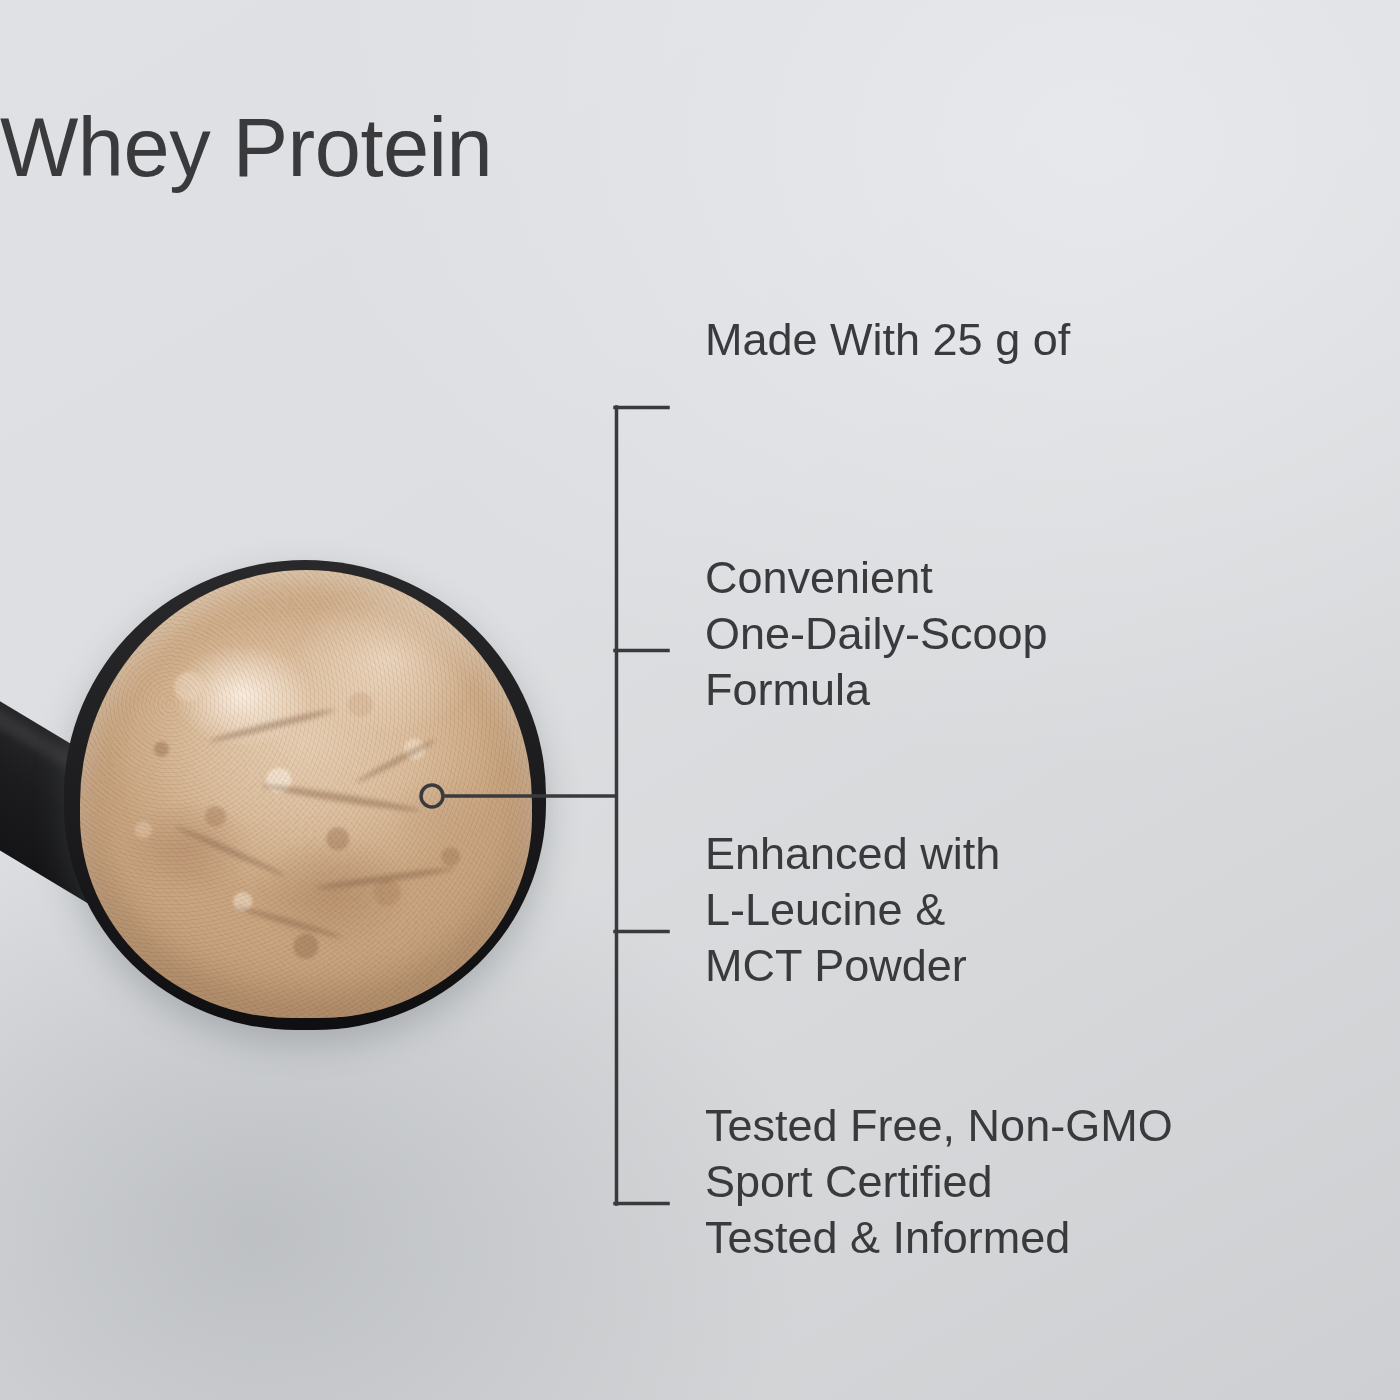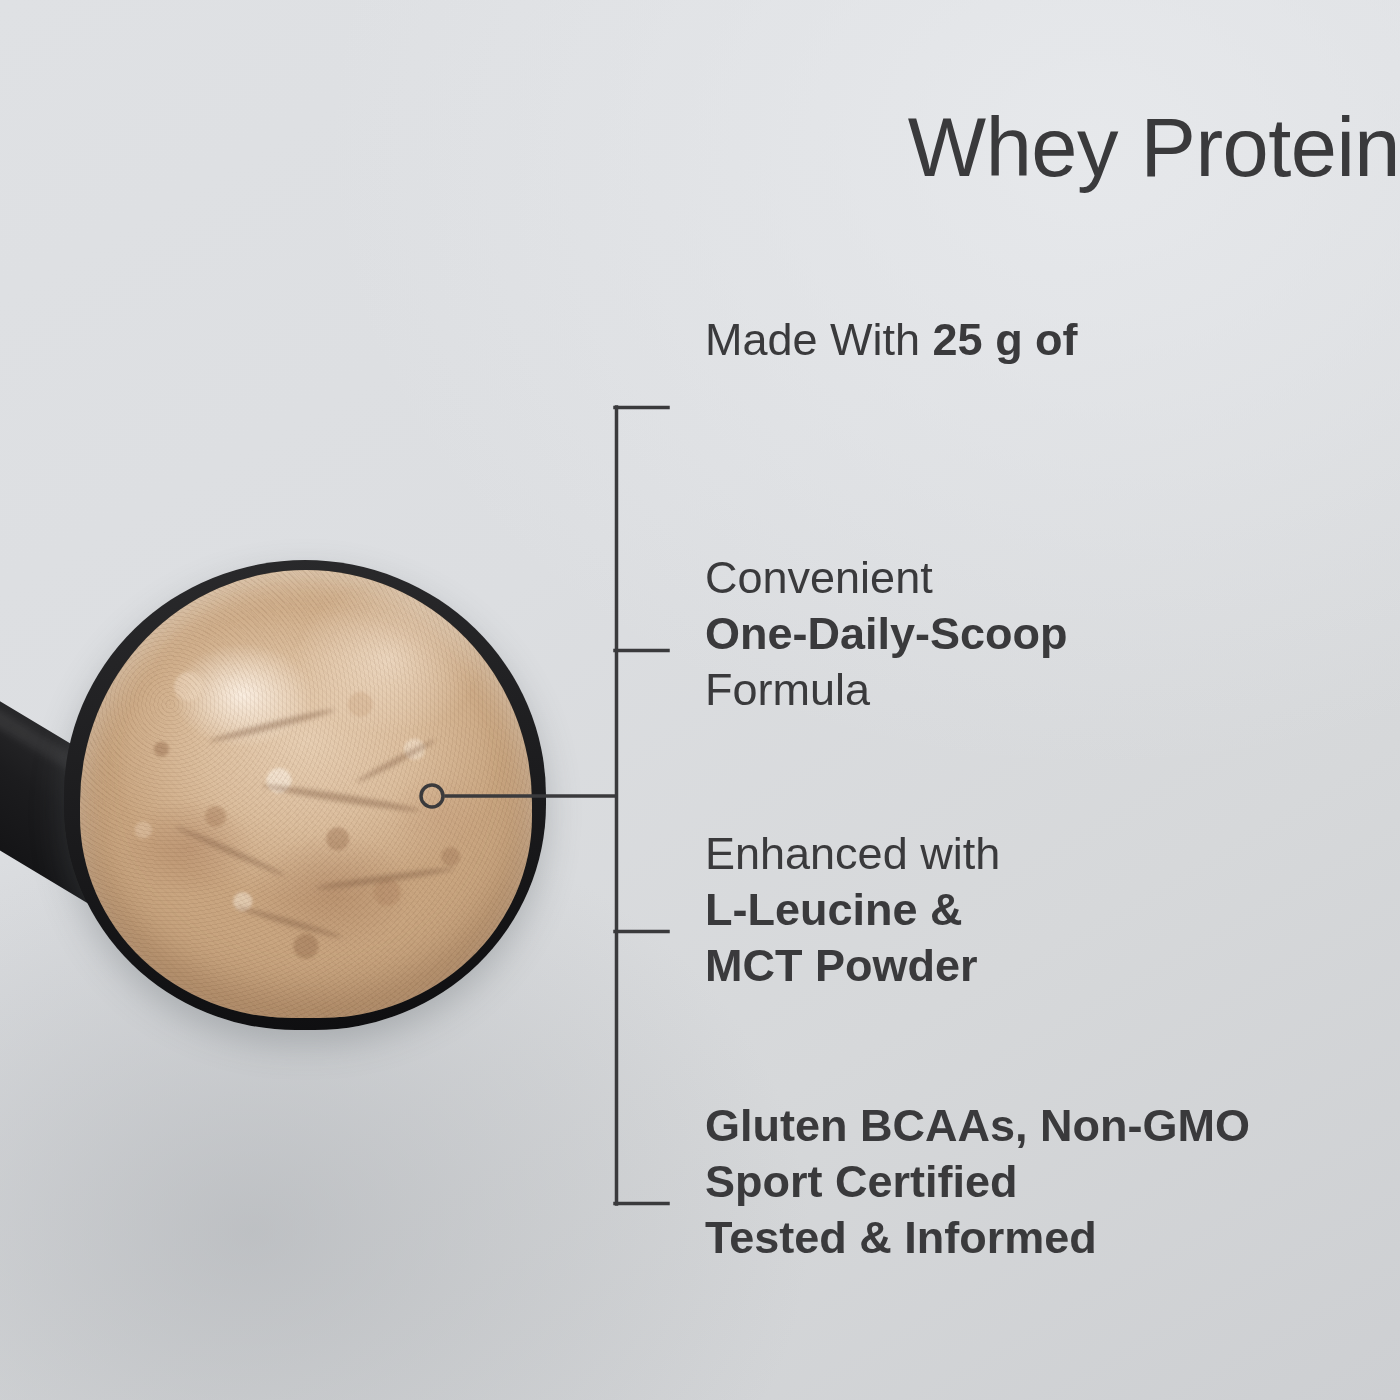--- a/index.html
+++ b/index.html
@@ -13,21 +13,21 @@
     background:
       radial-gradient(ellipse 900px 700px at 18% 88%, rgba(168,171,175,0.55) 0%, rgba(168,171,175,0.0) 62%),
       radial-gradient(ellipse 1100px 900px at 78% 10%, rgba(232,234,237,0.85) 0%, rgba(232,234,237,0) 70%),
       linear-gradient(150deg,#dfe1e4 0%,#dcdee1 40%,#d6d8da 70%,#cdcfd2 100%);
     overflow:hidden;
   }
 
   
   .title{
     position:absolute;left:0;top:106px;width:1400px;
-    text-align:right;
+    text-align:left;
     font-size:83px;line-height:1;
     font-weight:400;
     letter-spacing:-0.5px;
     color:#3a3a3c;
     white-space:nowrap;
   }
 
   
   .photo{position:absolute;left:-40px;top:520px;width:660px;height:620px;}
 
@@ -101,21 +101,21 @@
     border-radius:50%;filter:blur(2px);
   }
 
   
   .callout-svg{position:absolute;left:0;top:0;width:1400px;height:1400px;overflow:visible;}
 
   
   .features{position:absolute;left:705px;top:0;width:660px;height:1400px;}
   .feature{position:absolute;left:0;width:660px;color:#3a3a3c;}
   .feature .ln{font-size:45px;line-height:56px;font-weight:400;white-space:nowrap;}
-  .feature .ln b{font-weight:700;}
+  .feature .ln b{font-weight:400;}
 
   #f1{top:312px;}
   #f2{top:550px;}
   #f3{top:826px;}
   #f4{top:1098px;}
 </style>
 </head>
 <body>
 
 <div id="stage">
@@ -177,21 +177,21 @@
       <div class="ln">
         <span></span><b>L-Leucine &amp;</b>
       </div>
       <div class="ln">
         <span></span><b>MCT Powder</b>
       </div>
     </div>
 
     <div class="feature" id="f4">
       <div class="ln">
-        <span></span><b>Gluten BCAAs, Non-GMO</b>
+        <span></span><b>Tested Free, Non-GMO</b>
       </div>
       <div class="ln">
         <span></span><b>Sport Certified</b>
       </div>
       <div class="ln">
         <span></span><b>Tested &amp; Informed</b>
       </div>
     </div>
 
   </div>

